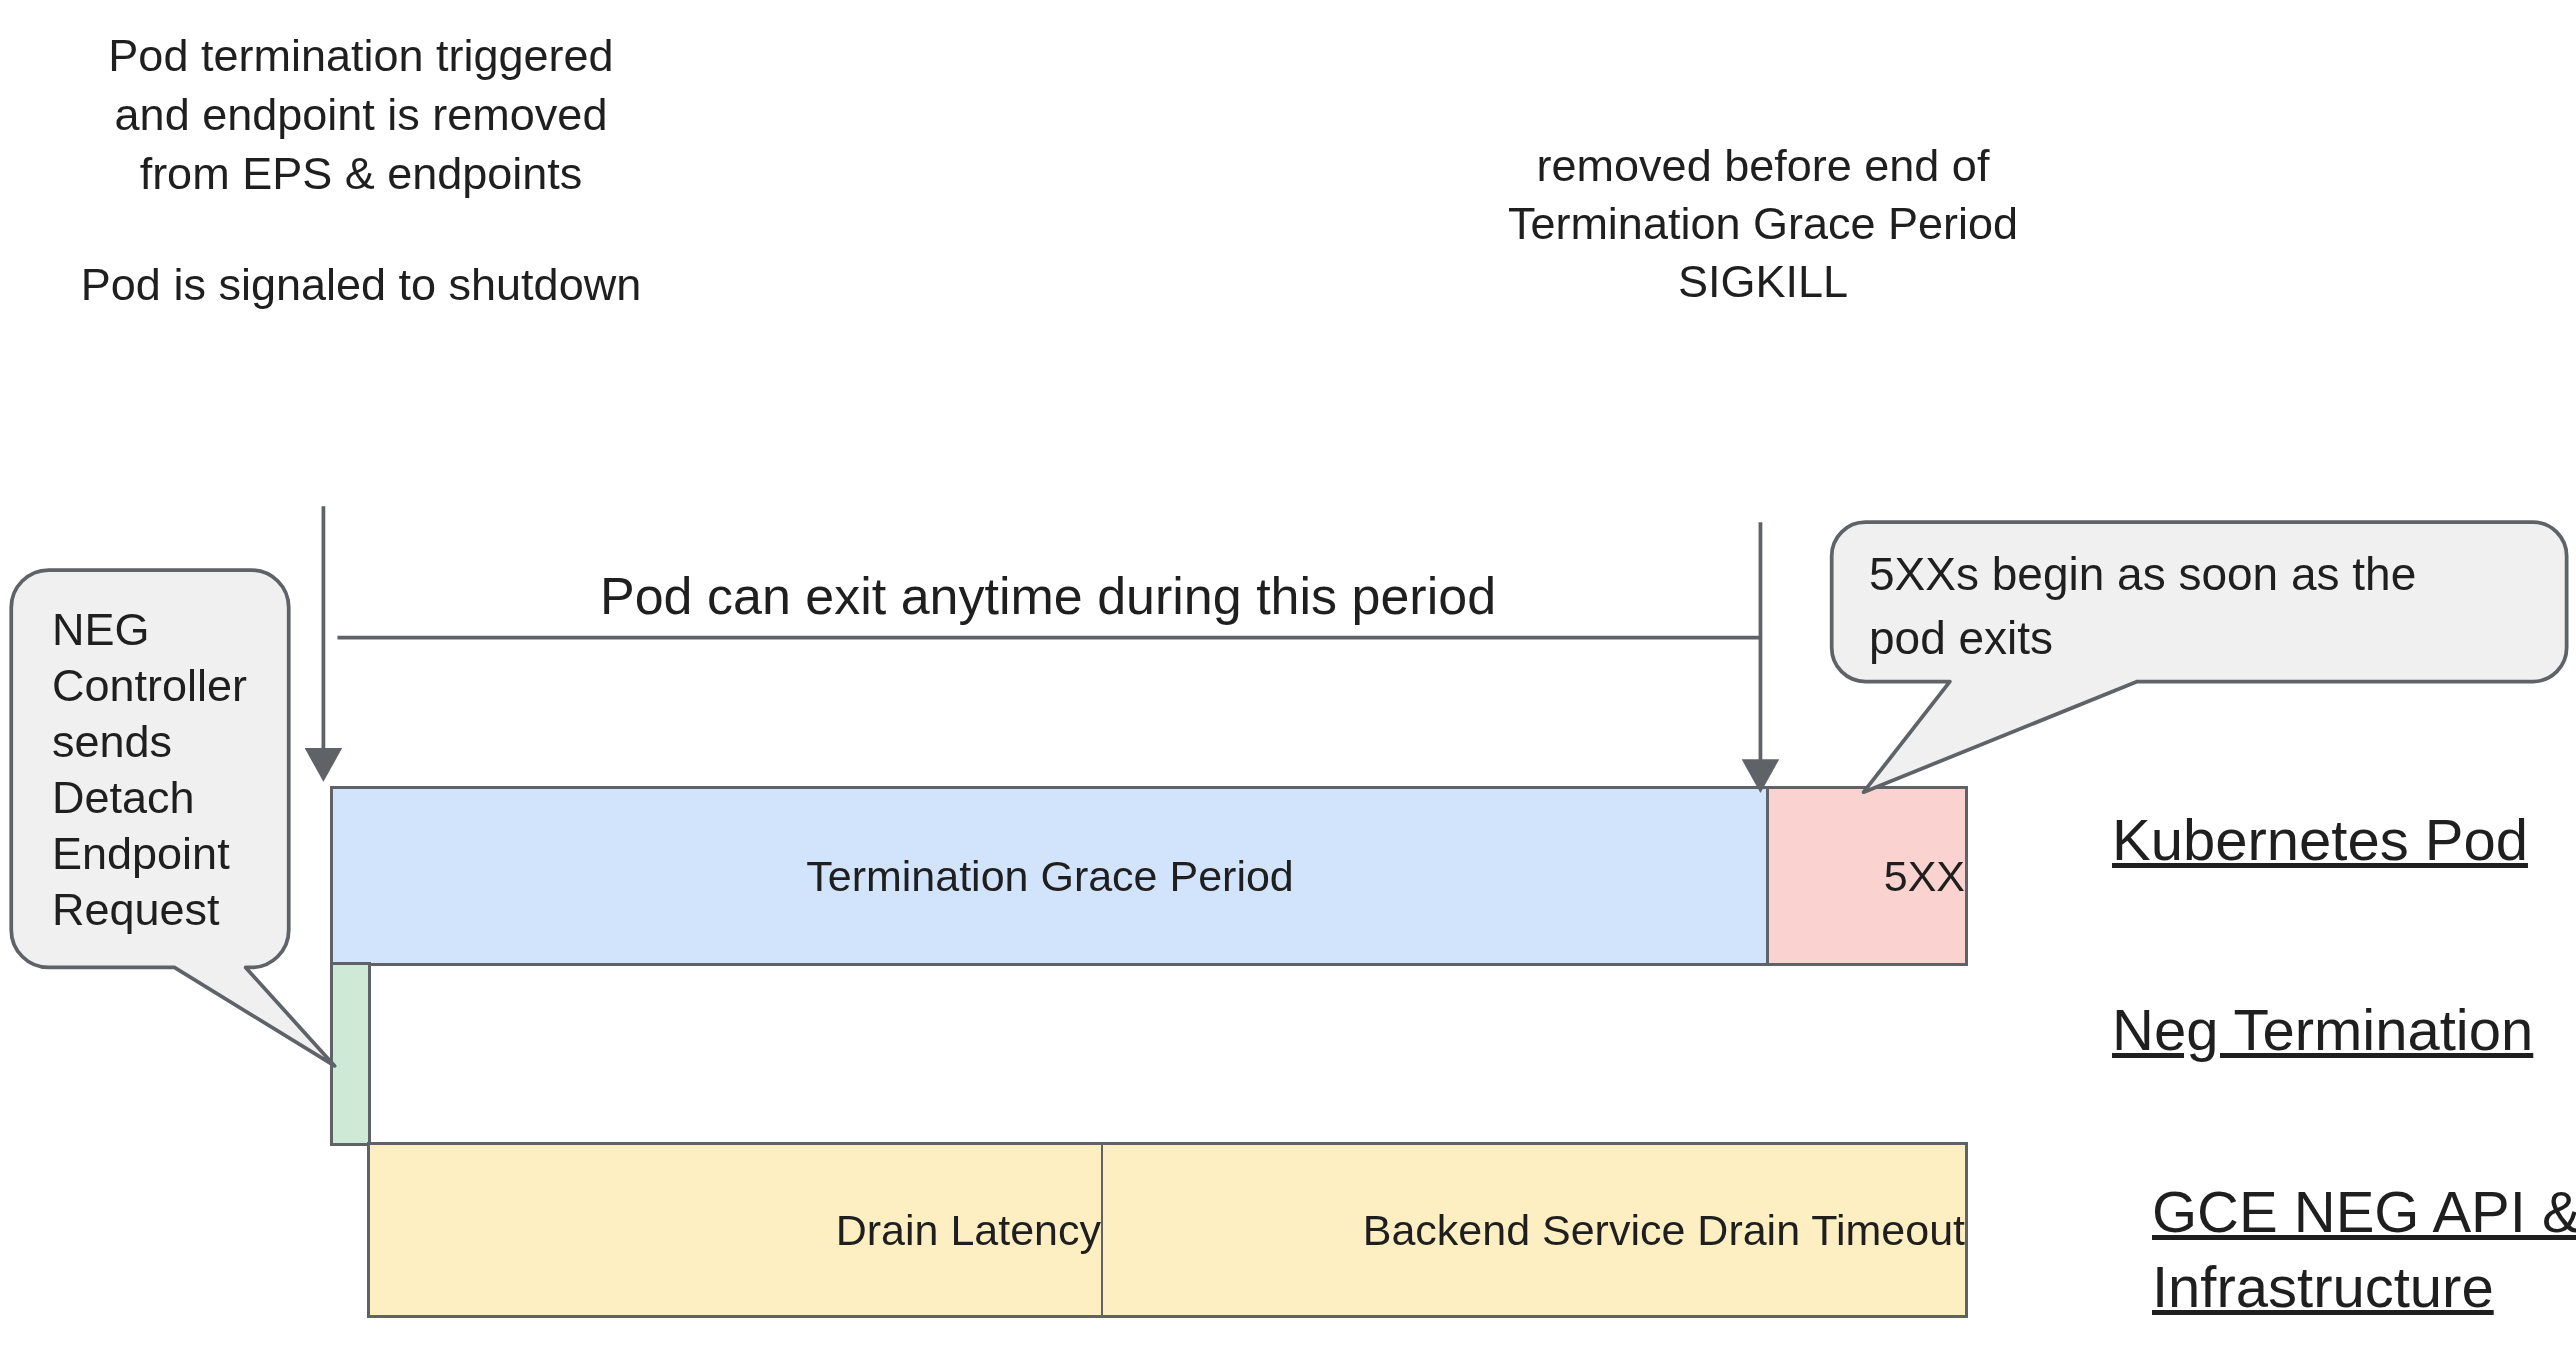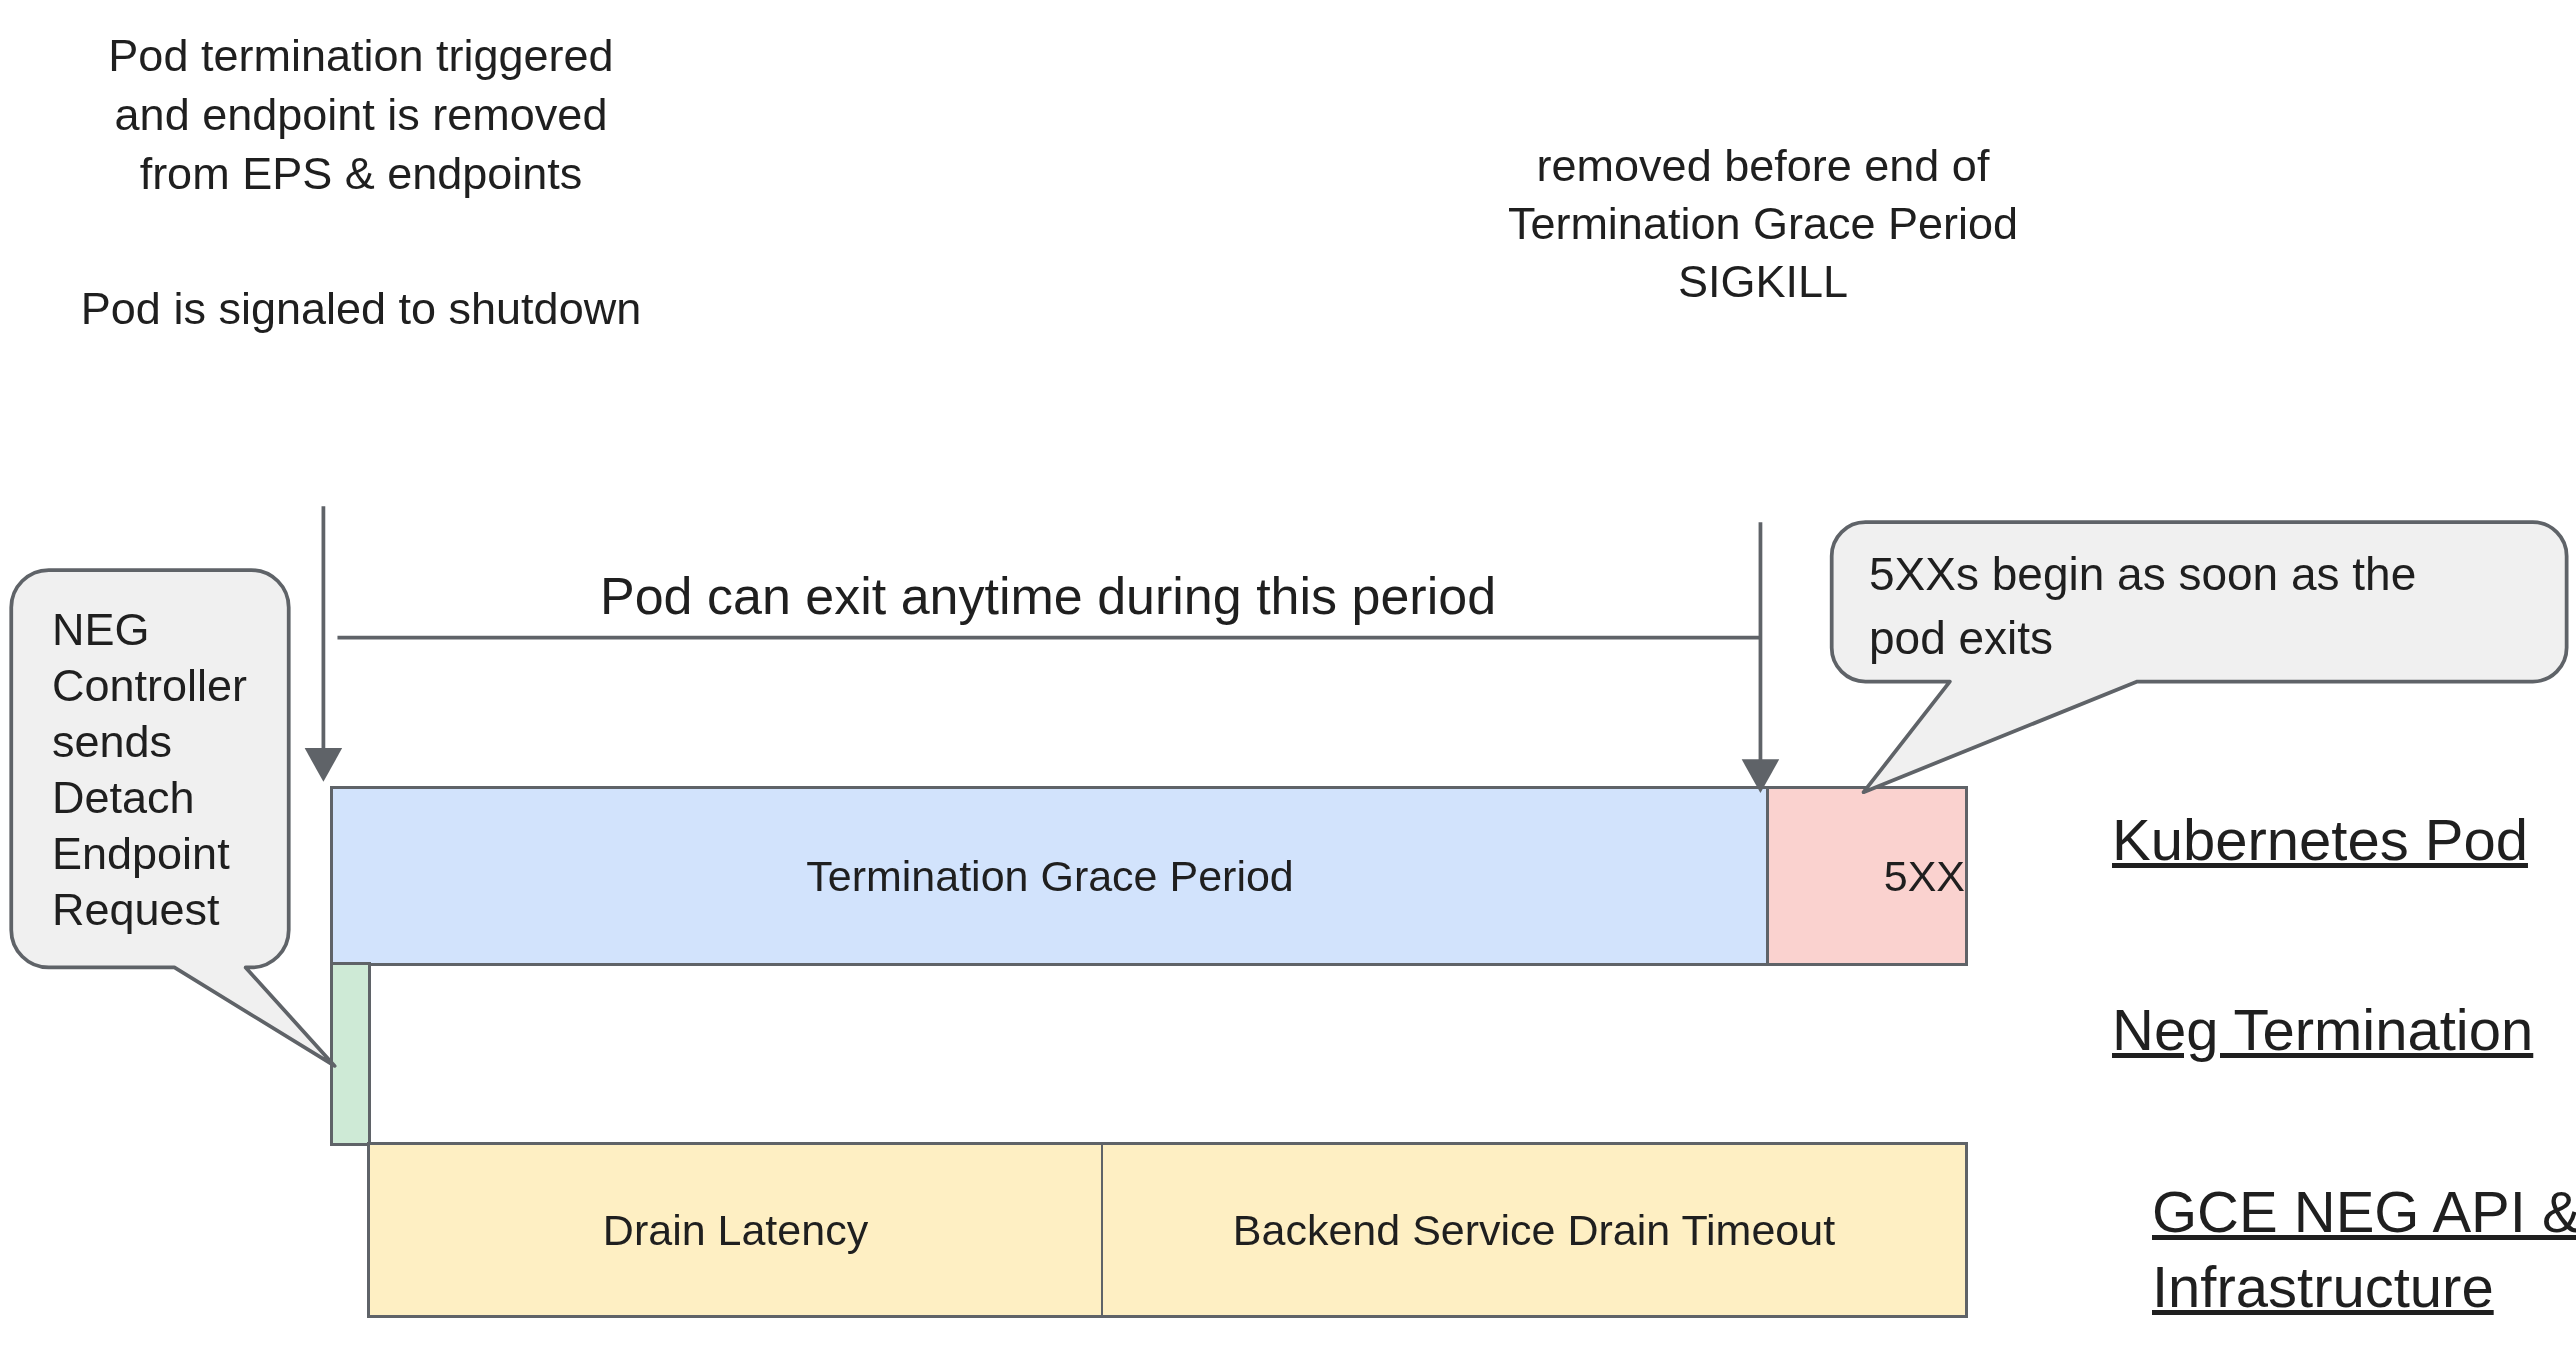--- a/index.html
+++ b/index.html
@@ -4,37 +4,37 @@
 <style>
   html,body{margin:0;padding:0;background:#ffffff;}
   body{width:2576px;height:1350px;position:relative;overflow:hidden;
        font-family:"Liberation Sans", sans-serif;color:#1f1f1f;}
   .canvas{position:absolute;left:0;top:0;width:2576px;height:1350px;border-radius:8px;}
 
   .note{position:absolute;text-align:center;font-size:45px;line-height:59px;z-index:3;}
   .note .line{white-space:nowrap;}
 
   #top-left-note{left:19px;top:26px;width:684px;}
-  #top-left-note .para2{margin-top:76px;}
+  #top-left-note .para2{margin-top:52px;}
   #top-right-note{left:1360px;top:137px;width:806px;line-height:58px;}
 
   #exit-note{position:absolute;left:600px;top:566px;width:900px;text-align:left;
              font-size:52px;z-index:3;}
 
   svg.overlay{position:absolute;left:0;top:0;z-index:2;}
 
   .bar{position:absolute;box-sizing:border-box;border:3.7px solid #5f6368;
        display:flex;align-items:center;justify-content:center;
        font-size:43px;z-index:1;}
   #bar-grace{left:330px;top:786px;width:1440px;height:180px;}
   #bar-5xx{left:1766px;top:786px;width:202px;height:180px;justify-content:flex-end;}
   #bar-detach{left:330px;top:962px;width:41px;height:184px;}
   #bar-drain{left:367px;top:1142px;width:1601px;height:176px;padding:0;display:flex;
              align-items:stretch;justify-content:flex-start;}
-  #bar-drain .cell{display:flex;align-items:center;justify-content:center;box-sizing:border-box;}
+  #bar-drain .cell{display:flex;align-items:center;justify-content:flex-end;box-sizing:border-box;}
   #bar-drain .cell1{width:731px;}
   #bar-drain .cell2{flex:1;border-left:2.8px solid #5f6368;}
 
   .bubble-text{position:absolute;z-index:3;font-size:45px;}
   #left-bubble-text{left:52px;top:602px;line-height:56px;}
   #right-bubble-text{left:1869px;top:542px;line-height:64px;font-size:46px;}
 
   .row-label{position:absolute;left:2112px;font-size:58px;line-height:75px;z-index:3;white-space:nowrap;text-decoration:underline;}
   #label-k8s{top:802px;}
   #label-neg{top:992px;}

